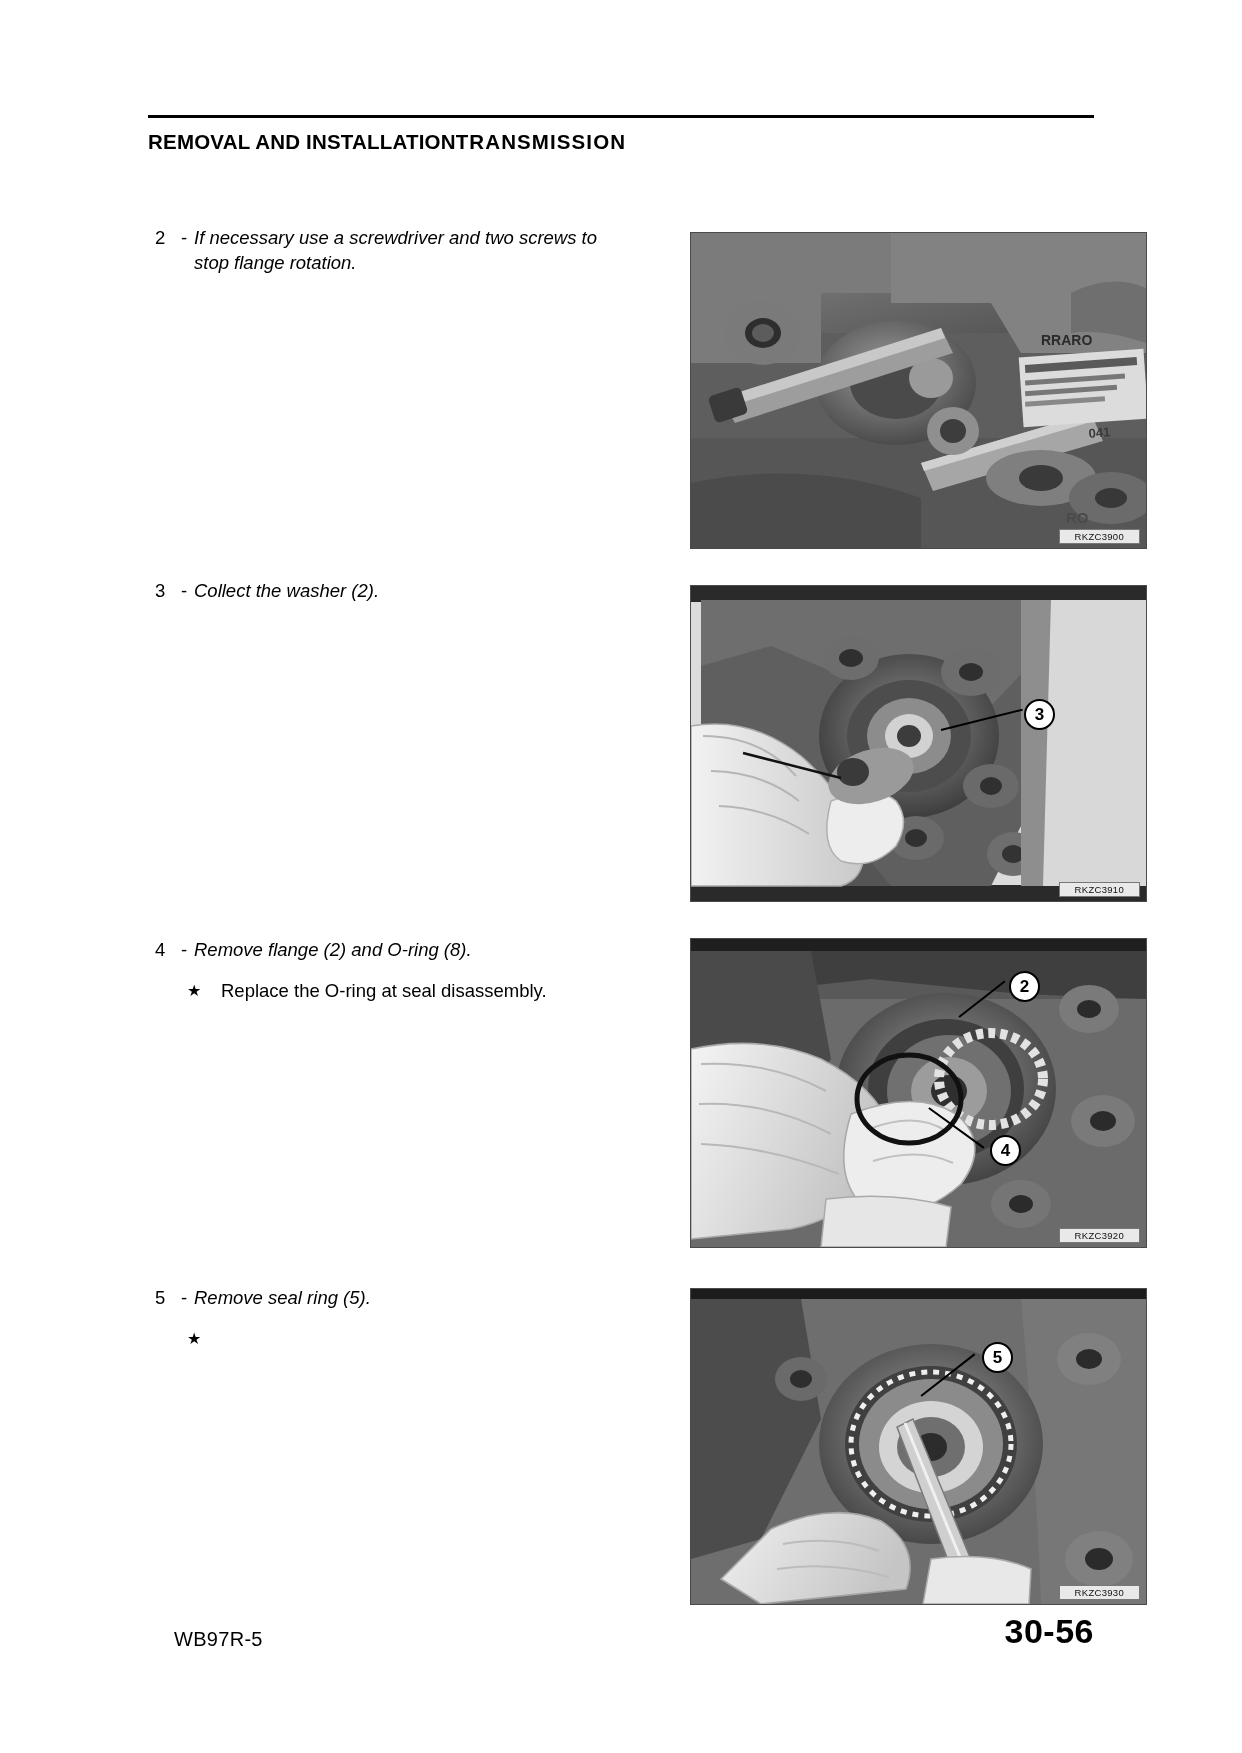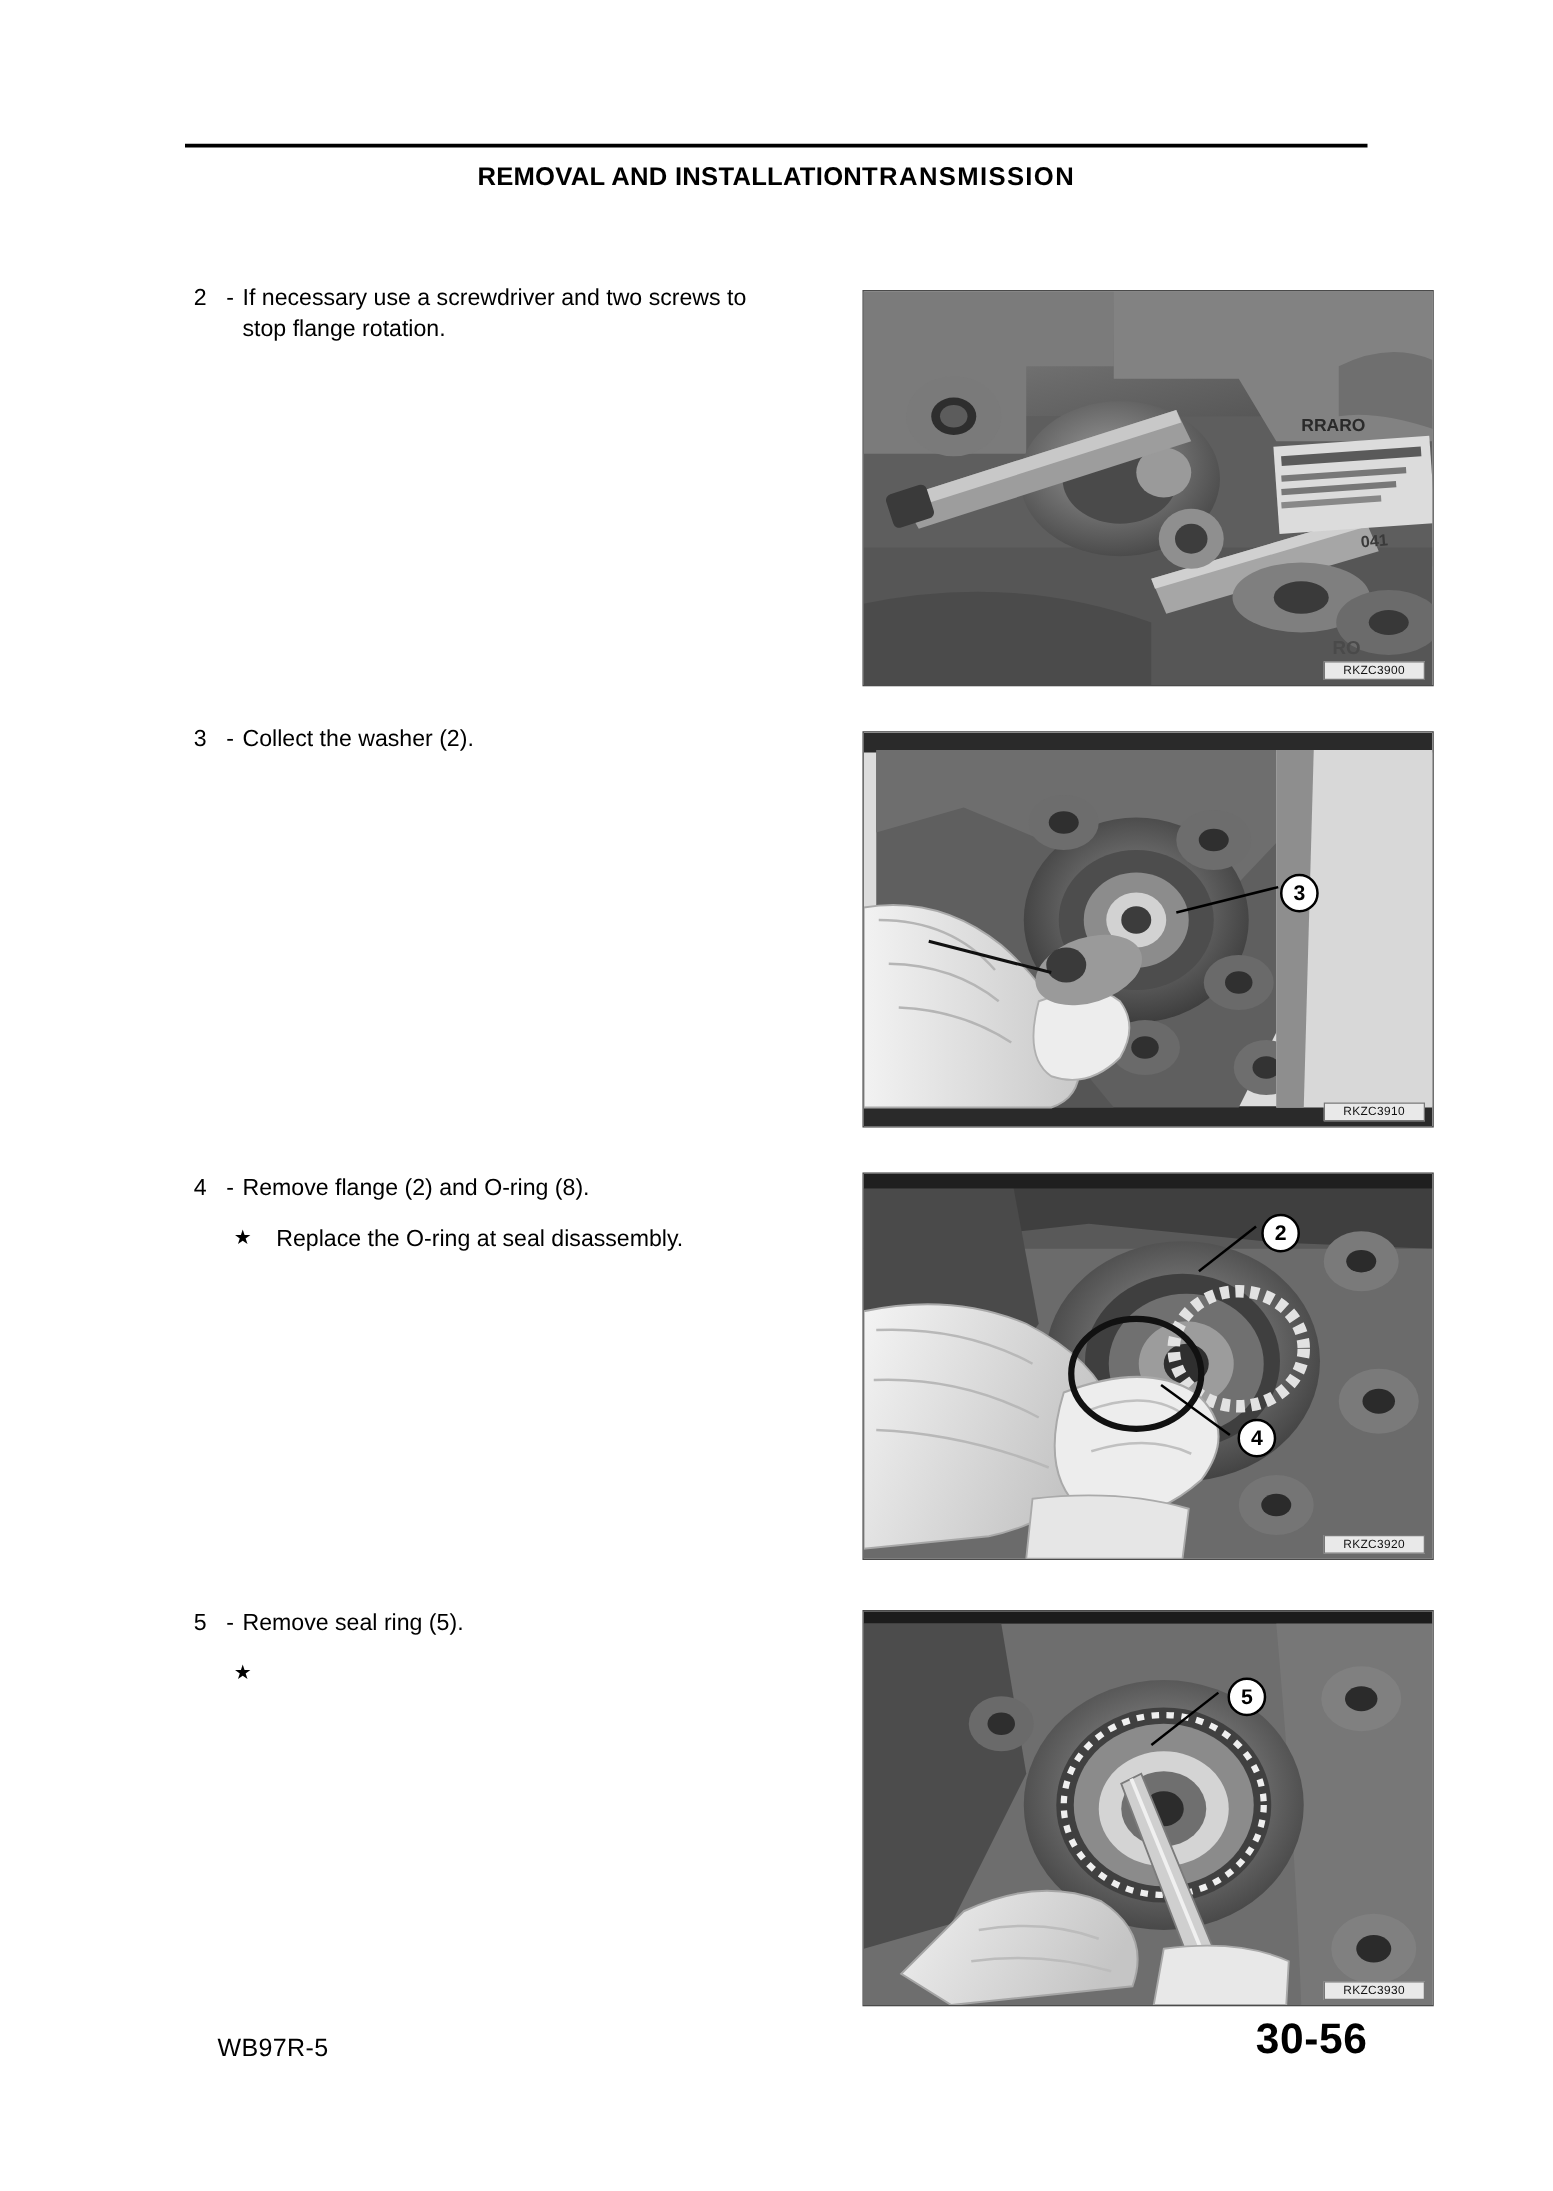--- a/index.html
+++ b/index.html
@@ -17,21 +17,21 @@
     overflow: hidden;
   }
 
   
   .header {
     position: absolute;
     left: 148px;
     top: 84px;
     width: 946px;
     display: flex;
-    justify-content: center;
+    justify-content: flex-start;
     align-items: flex-end;
     font-size: 20.5px;
     font-weight: bold;
     letter-spacing: 0.2px;
   }
   .header .right { letter-spacing: 1.1px; margin-top: 46px; }
   .header-rule {
     position: absolute;
     left: 148px;
     top: 115px;
@@ -54,20 +54,21 @@
   .step-num {
     width: 26px;
     flex: 0 0 26px;
   }
   .step-dash {
     width: 13px;
     flex: 0 0 13px;
   }
   .step-text {
     flex: 1 1 auto;
+    font-style: italic;
   }
   .note {
     display: flex;
     margin-top: 16px;
     margin-left: 32px;
     font-size: 18.5px;
     line-height: 25px;
   }
   .note-star {
     flex: 0 0 34px;

